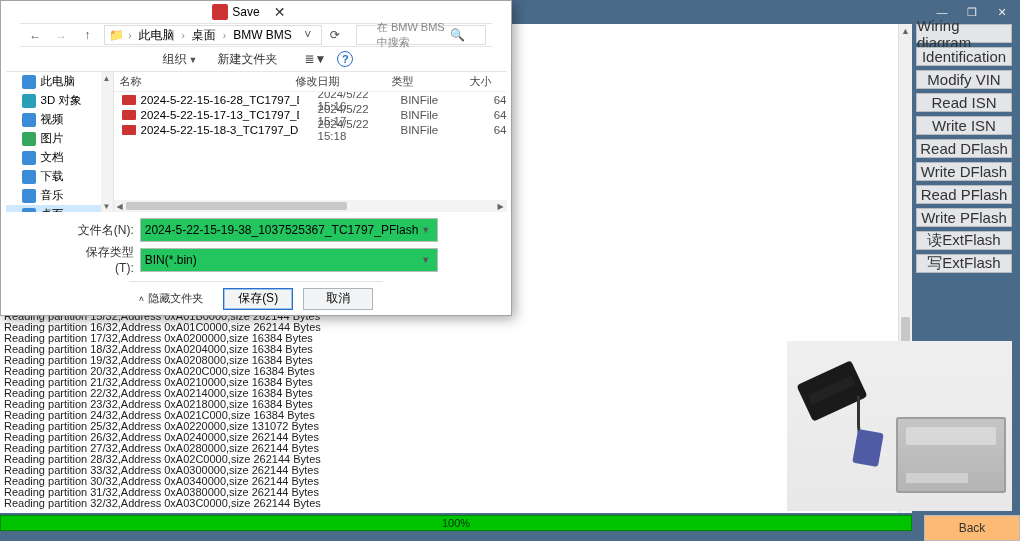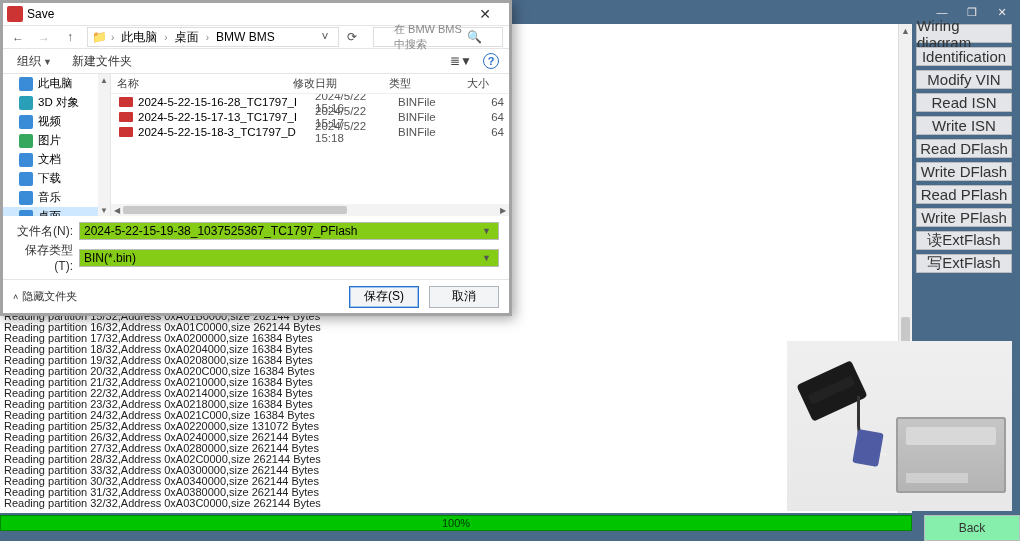--- a/index.html
+++ b/index.html
@@ -5,21 +5,21 @@
 * { margin: 0; padding: 0; box-sizing: border-box; font-family: "Microsoft YaHei", "Segoe UI", sans-serif; }
 body { width: 1020px; height: 541px; background: #4a6a8a; overflow: hidden; position: relative; }
 
 
 .appbar { position:absolute; top:0; right:0; height:24px; display:flex; align-items:center; gap:6px; padding:0 6px; color:#e8e8e8; }
 .appbar .win-btn { width:24px; height:20px; display:flex; align-items:center; justify-content:center; font-size:11px; cursor:pointer; }
 
 
 .rightcol { position:absolute; top:24px; right:8px; width:96px; display:flex; flex-direction:column; gap:4px; }
 .rightcol .rbtn { background:#e3e5e8; border:1px solid #b8bcc0; font-size:15px; height:19px; display:flex; align-items:center; justify-content:center; cursor:pointer; color:#333; }
-.back-area { position:absolute; bottom:0; right:0; width:96px; height:26px; background:#86efac; border:1px solid #b8bcc0; display:flex; align-items:center; justify-content:center; font-size:12px; cursor:pointer; color:#333; }
+.back-area { position:absolute; bottom:0; right:0; width:96px; height:26px; background:#fdba74; border:1px solid #b8bcc0; display:flex; align-items:center; justify-content:center; font-size:12px; cursor:pointer; color:#333; }
 
 
 .logpanel { position:absolute; left:0; top:24px; right:108px; bottom:28px; background:#fff; }
 .log-lines { position:absolute; left:4px; bottom:4px; right:2px; font-size:11px; line-height:11px; color:#222; white-space:nowrap; overflow:hidden; }
 .log-lines div { height:11px; }
 .log-scroll { position:absolute; right:0; top:0; bottom:0; width:14px; background:#f0f0f0; border-left:1px solid #ddd; }
 .log-scroll .thumb { position:absolute; left:2px; right:2px; top:60%; height:30px; background:#c8c8c8; border-radius:2px; }
 .log-scroll .arrow { position:absolute; left:0; right:0; height:14px; background:#f0f0f0; display:flex; align-items:center; justify-content:center; font-size:9px; color:#666; cursor:pointer; }
 
 
@@ -30,21 +30,21 @@
 .photo .plug { position:absolute; left:68px; top:90px; width:26px; height:34px; background:#4f5ba3; border-radius:3px; transform:rotate(10deg);}
 .photo .cable { position:absolute; left:70px; top:55px; width:30px; height:60px; border-left:3px solid #333; border-bottom:3px solid #eee; border-radius:0 0 0 30px; }
 .photo .ecu { position:absolute; right:6px; bottom:18px; width:110px; height:76px; background:linear-gradient(#c6c6c6,#b4b4b4); border-radius:3px; box-shadow:inset 0 0 0 2px #9e9e9e;}
 .photo .ecu::before{content:"";position:absolute;left:10px;top:10px;right:10px;height:18px;background:#d8d8d8;border-radius:2px;}
 .photo .ecu::after{content:"";position:absolute;left:10px;bottom:10px;right:38px;height:10px;background:#cfcfcf;}
 
 
 .progress { position:absolute; left:0; right:108px; bottom:10px; height:16px; background:#00c400; border:1px solid #008800; display:flex; align-items:center; justify-content:center; font-size:11px; color:#003300; }
 
 
-.dialog { position:absolute; left:0; top:0; width:512px; height:316px; background:#fff; border:3px solid #a3a3a3; box-shadow:3px 3px 12px rgba(0,0,0,.35); display:flex; flex-direction:column; }
+.dialog { position:absolute; left:0; top:0; width:512px; height:316px; background:#fff; border:1px solid #a3a3a3; box-shadow:3px 3px 12px rgba(0,0,0,.35); display:flex; flex-direction:column;align-items:center; }
 .dlg-title { height:22px; display:flex; align-items:center; padding:0 4px; font-size:12px; background:#fff; }
 .dlg-title .ico { width:16px; height:16px; margin-right:4px; background:#c33; border-radius:2px; display:inline-block; }
 .dlg-title .close { margin-left:auto; width:40px; text-align:center; cursor:pointer; font-size:14px; color:#333; }
 
 .dlg-nav { height:24px; display:flex; align-items:center; gap:8px; padding:0 6px; border-top:1px solid #e5e5e5; border-bottom:1px solid #e5e5e5; font-size:12px; }
 .dlg-nav .navbtn { width:18px; height:18px; display:flex; align-items:center; justify-content:center; color:#555; cursor:pointer; }
 .dlg-nav .navbtn.disabled { color:#bbb; }
 .dlg-nav .crumb { display:flex; align-items:center; gap:4px; flex:1; border:1px solid #ddd; height:20px; padding:0 4px; background:#fff; }
 .dlg-nav .crumb .seg { padding:0 3px; cursor:pointer; }
 .dlg-nav .crumb .sep { color:#888; font-size:10px; }
@@ -91,21 +91,21 @@
 .frow .ftype { width:78px; color:#555; padding-left:6px;}
 .frow .fsize { width:34px; text-align:right; color:#555; }
 .flist .hscroll { position:absolute; left:0; right:0; bottom:0; height:12px; background:#f3f3f3; display:flex; align-items:center; }
 .flist .hscroll .harrow { width:12px; height:12px; display:flex; align-items:center; justify-content:center; font-size:8px; color:#666; cursor:pointer; }
 .flist .hscroll .htrack { flex:1; height:10px; position:relative; }
 .flist .hscroll .hthumb { position:absolute; left:0; width:60%; top:1px; bottom:1px; background:#c8c8c8; border-radius:2px; }
 
 .dlg-fields { padding:4px 10px; font-size:12px; }
 .dlg-fields .fld { display:flex; align-items:center; gap:6px; margin:2px 0; }
 .dlg-fields .lbl { width:60px; text-align:right; color:#333; }
-.dlg-fields .inp { flex:1; height:18px; border:1px solid #bbb; padding:0 4px; font-size:12px; background:#84cc16; display:flex; align-items:center; }
+.dlg-fields .inp { flex:1; height:24px; border:1px solid #bbb; padding:0 4px; font-size:12px; background:#22c55e; display:flex; align-items:center; }
 .dlg-fields .combo { display:flex; align-items:center; }
 .dlg-fields .combo .caret { margin-left:auto; font-size:9px; color:#555; padding:0 3px; cursor:pointer; }
 
 .dlg-footer { height:34px; display:flex; align-items:center; padding:0 10px; gap:10px; border-top:1px solid #e5e5e5; }
 .dlg-footer .hide { font-size:11px; color:#333; cursor:pointer; display:flex; align-items:center; gap:4px; }
 .dlg-footer .hide .chev { font-size:9px; }
 .dlg-footer .spacer { flex:1; }
 .dlg-footer .btn { min-width:70px; height:22px; border:1px solid #aeb4bb; background:#f3f4f6; font-size:12px; cursor:pointer; display:flex;align-items:center;justify-content:center; }
 .dlg-footer .btn.primary { border:1px solid #2a6fc9; box-shadow:0 0 0 1px #9cc4ef inset; }
 </style>

